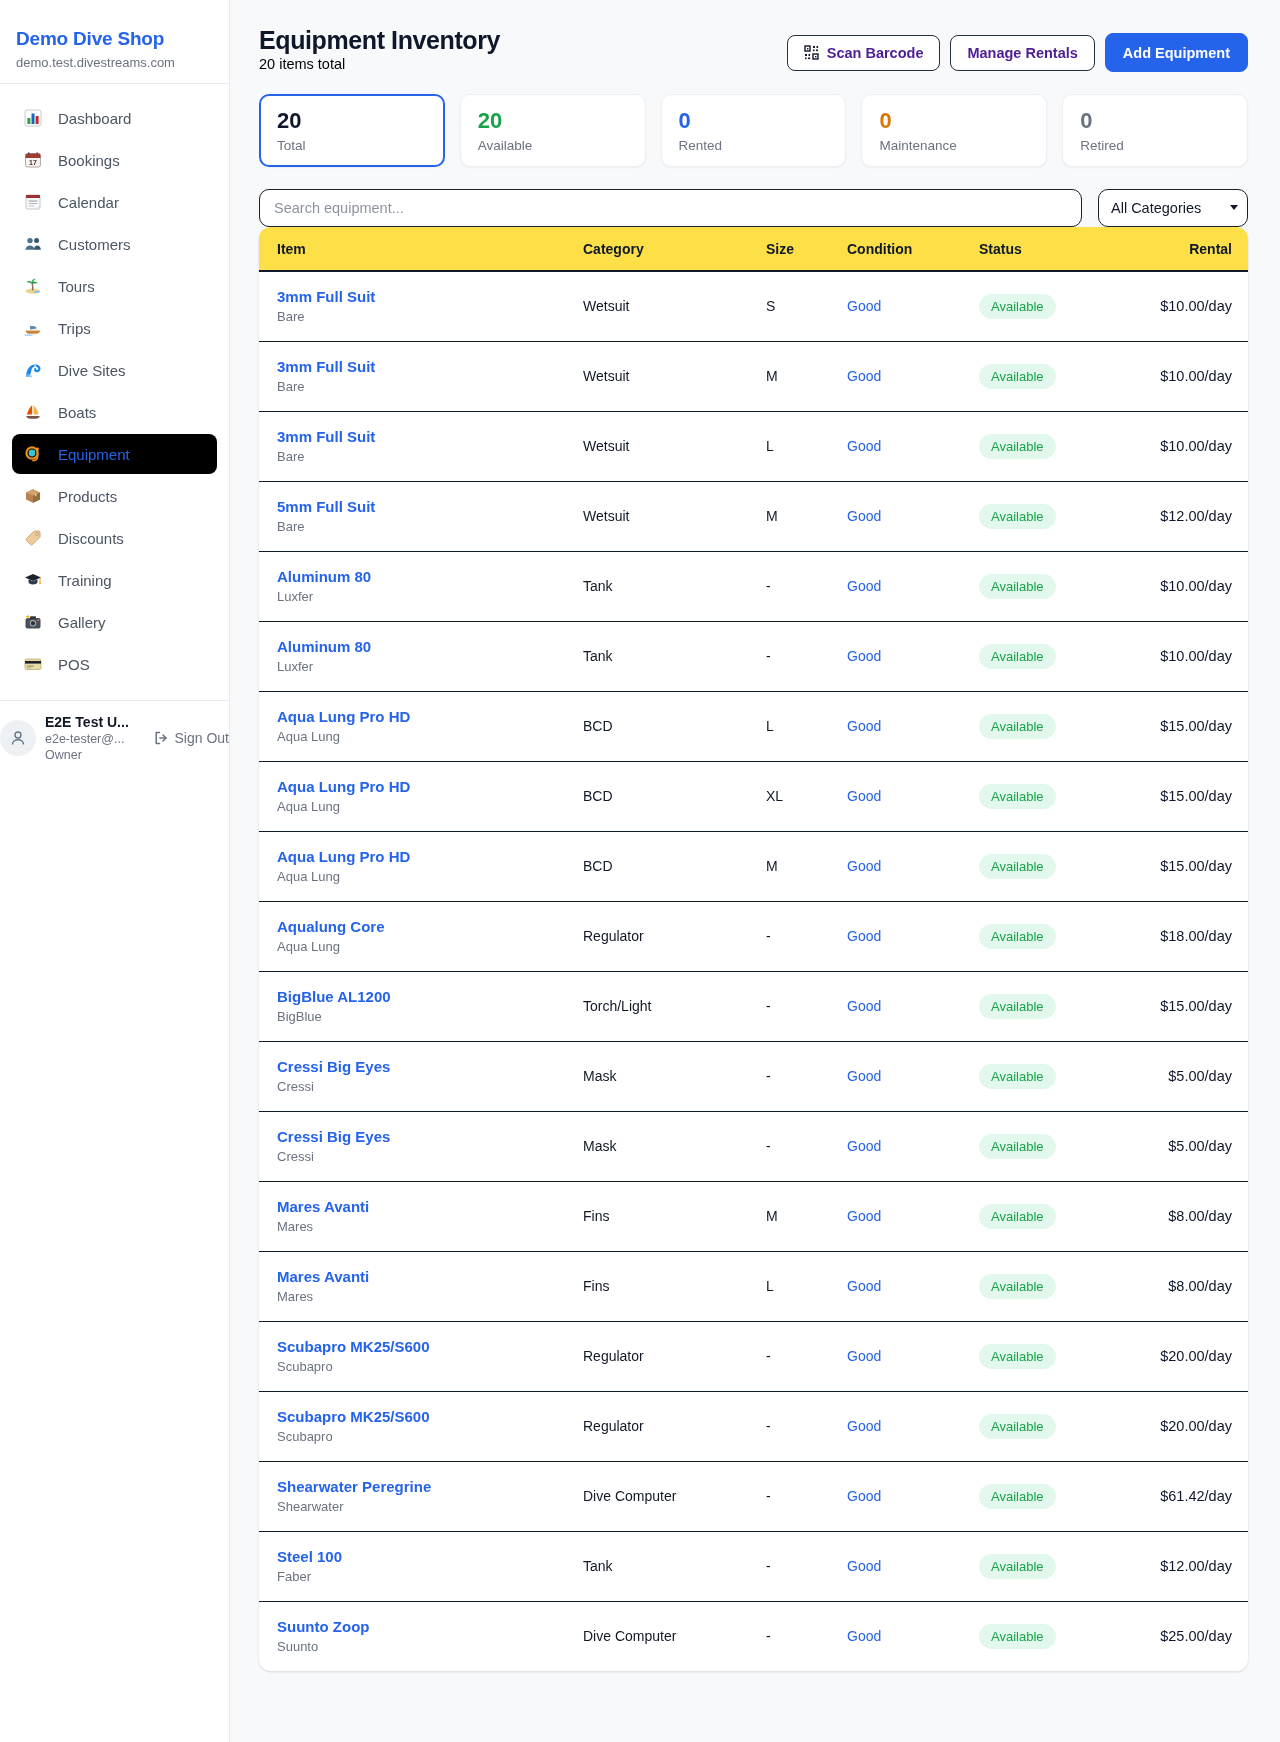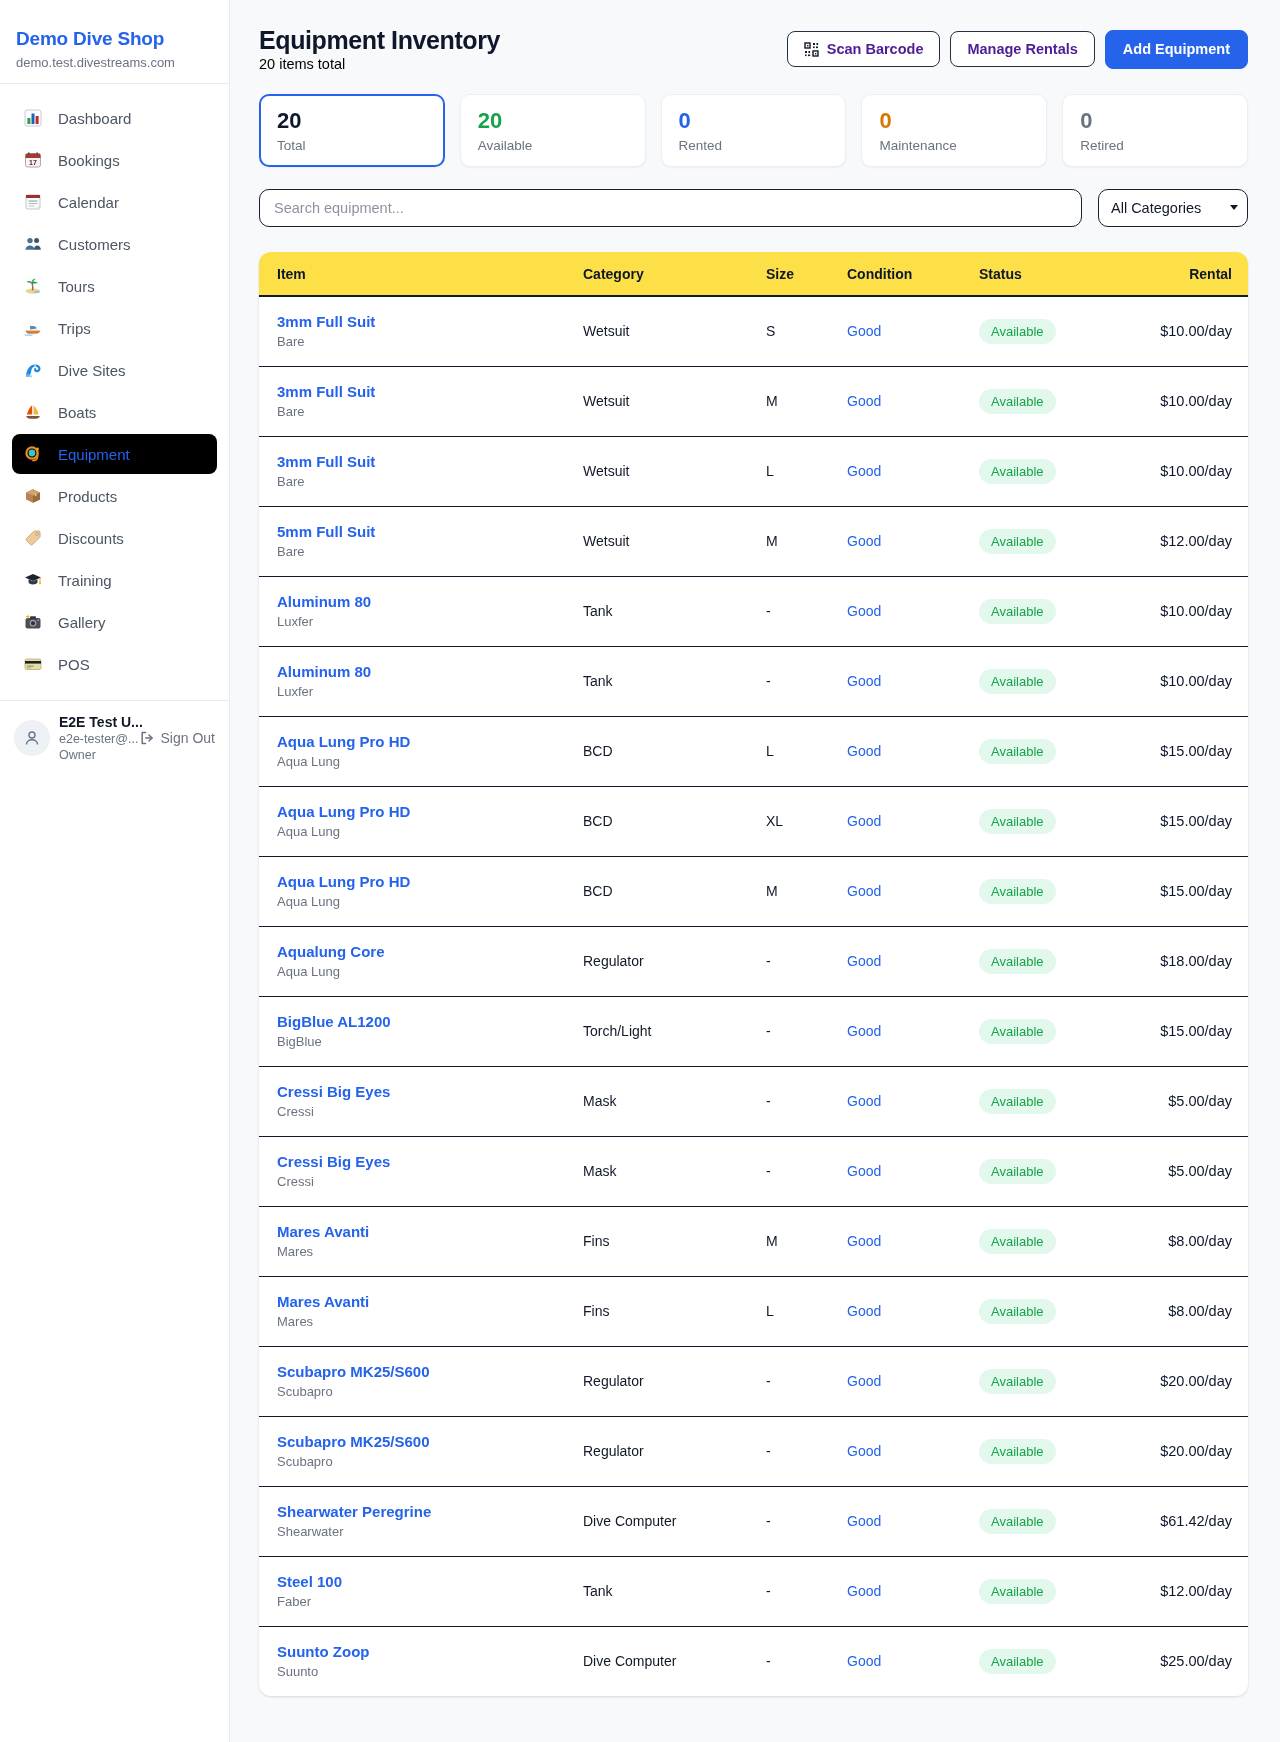--- a/index.html
+++ b/index.html
@@ -22,55 +22,55 @@
   .nav { padding:14px 12px 14px; }
   .nav-item {
     display:flex; align-items:center; gap:16px;
     padding:11px 12px; margin-bottom:2px;
     border-radius:8px; color:#4b5563; font-size:15px; cursor:pointer;
   }
   .nav-item.active { background:#000000; color:#2563eb; font-weight:500; }
   .nav-icon { width:18px; height:18px; flex:0 0 18px; display:inline-flex; }
   .nav-icon svg { width:18px; height:18px; }
   .user-box {
-    border-top:1px solid #e8eaee; padding:13px 14px;
+    border-top:1px solid #e8eaee; padding:13px 0;
     display:flex; align-items:center; gap:9px;
   }
   .avatar {
     width:36px; height:36px; border-radius:50%; background:#eef1f4;
     display:flex; align-items:center; justify-content:center; flex:0 0 36px;
   }
   .user-meta { flex:1; min-width:0; }
   .user-name { font-size:14px; font-weight:bold; color:#111827; white-space:nowrap; }
   .user-email, .user-role { font-size:12.5px; color:#6b7280; margin-top:2px; white-space:nowrap; }
   .signout { display:flex; align-items:center; gap:6px; color:#6b7280; font-size:14px; cursor:pointer; white-space:nowrap; }
   
   .main { margin-left:230px; padding:26px 32px 0 29px; }
-  .page-header { display:flex; justify-content:space-between; align-items:center; margin-bottom:22px; }
+  .page-header { display:flex; justify-content:space-between; align-items:flex-end; margin-bottom:22px; }
   .h-title { font-size:25px; font-weight:800; color:#0f172a; letter-spacing:-0.4px; }
   .h-sub { font-size:14.5px; color:#000000; margin-top:1px; }
   .hdr-actions { display:flex; gap:10px; align-items:center; }
   .btn {
     display:flex; align-items:center; gap:8px;
     background:#fff; border:1.5px solid #243041; border-radius:8px;
     padding:9px 16px; font-size:14.5px; color:#4c1d95; font-weight:700;
     font-family:"Liberation Sans", sans-serif; cursor:pointer;
   }
   .btn-primary { background:#2563eb; border-color:#2563eb; color:#fff; font-weight:600; padding:10.5px 17px; }
   
   .stats { display:flex; gap:15px; margin-bottom:22px; }
   .stat-card {
     flex:1; background:#fff; border:1px solid #edeff3; border-radius:10px;
     padding:13px 17px; box-shadow:0 1px 2px rgba(16,24,40,.05); cursor:pointer;
   }
   .stat-card.active { border:2px solid #2563eb; padding:12px 16px; }
   .stat-num { font-size:22px; font-weight:800; color:#0f172a; }
   .stat-label { font-size:13.5px; color:#6b7280; margin-top:4px; }
   
-  .filter-row { display:flex; gap:16px; margin-bottom:25px; }
+  .filter-row { display:flex; gap:16px; }
   .search-input {
     flex:1; height:38px; background:#fff; border:1.5px solid #16202e; border-radius:10px;
     padding:0 14px; font-size:14.5px; color:#111827; outline:none;
     font-family:"Liberation Sans", sans-serif;
   }
   .search-input::placeholder { color:#8d94a0; }
   .select-wrap { position:relative; width:150px; }
   .category-select {
     width:100%; height:38px; background:#fff; border:1.5px solid #16202e; border-radius:10px;
     padding:0 26px 0 12px; font-size:14.5px; color:#111827; appearance:none; -webkit-appearance:none;

